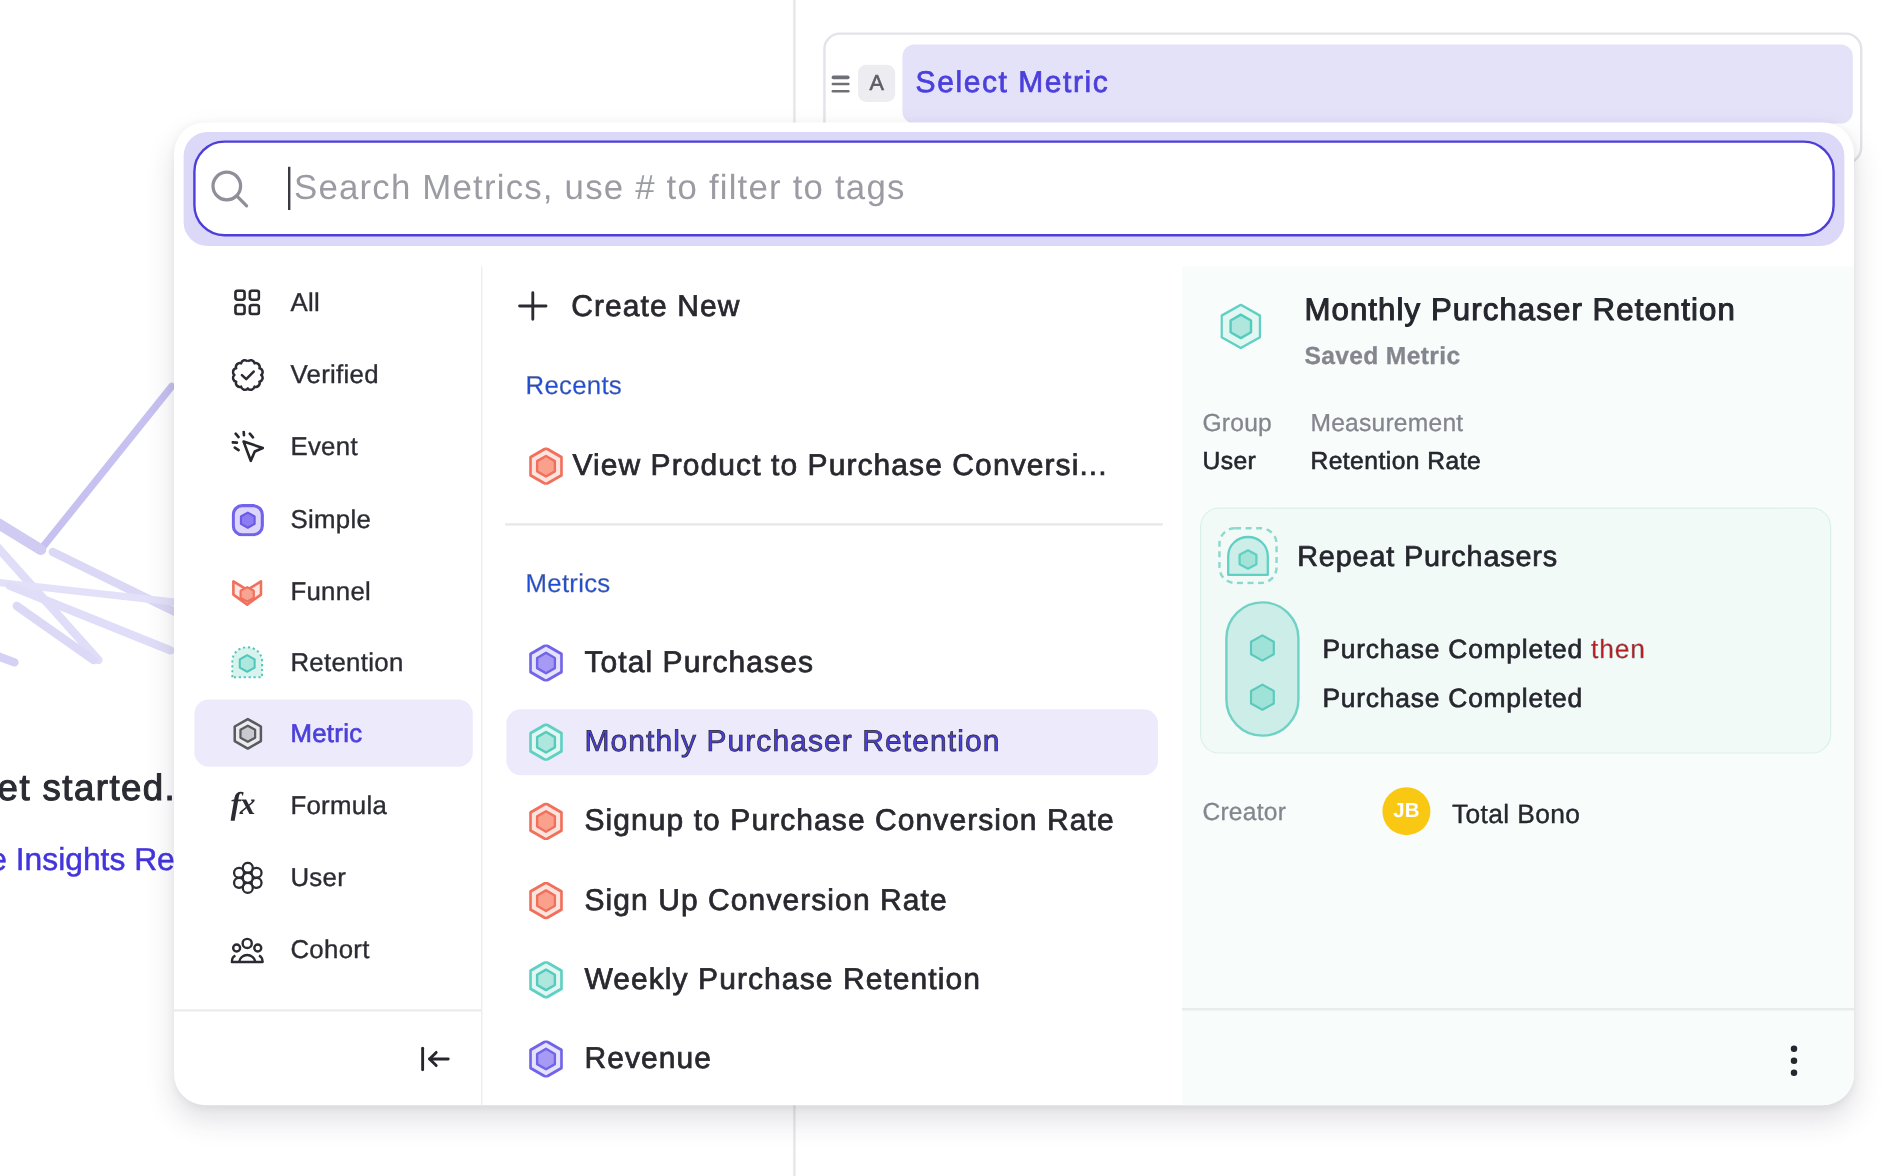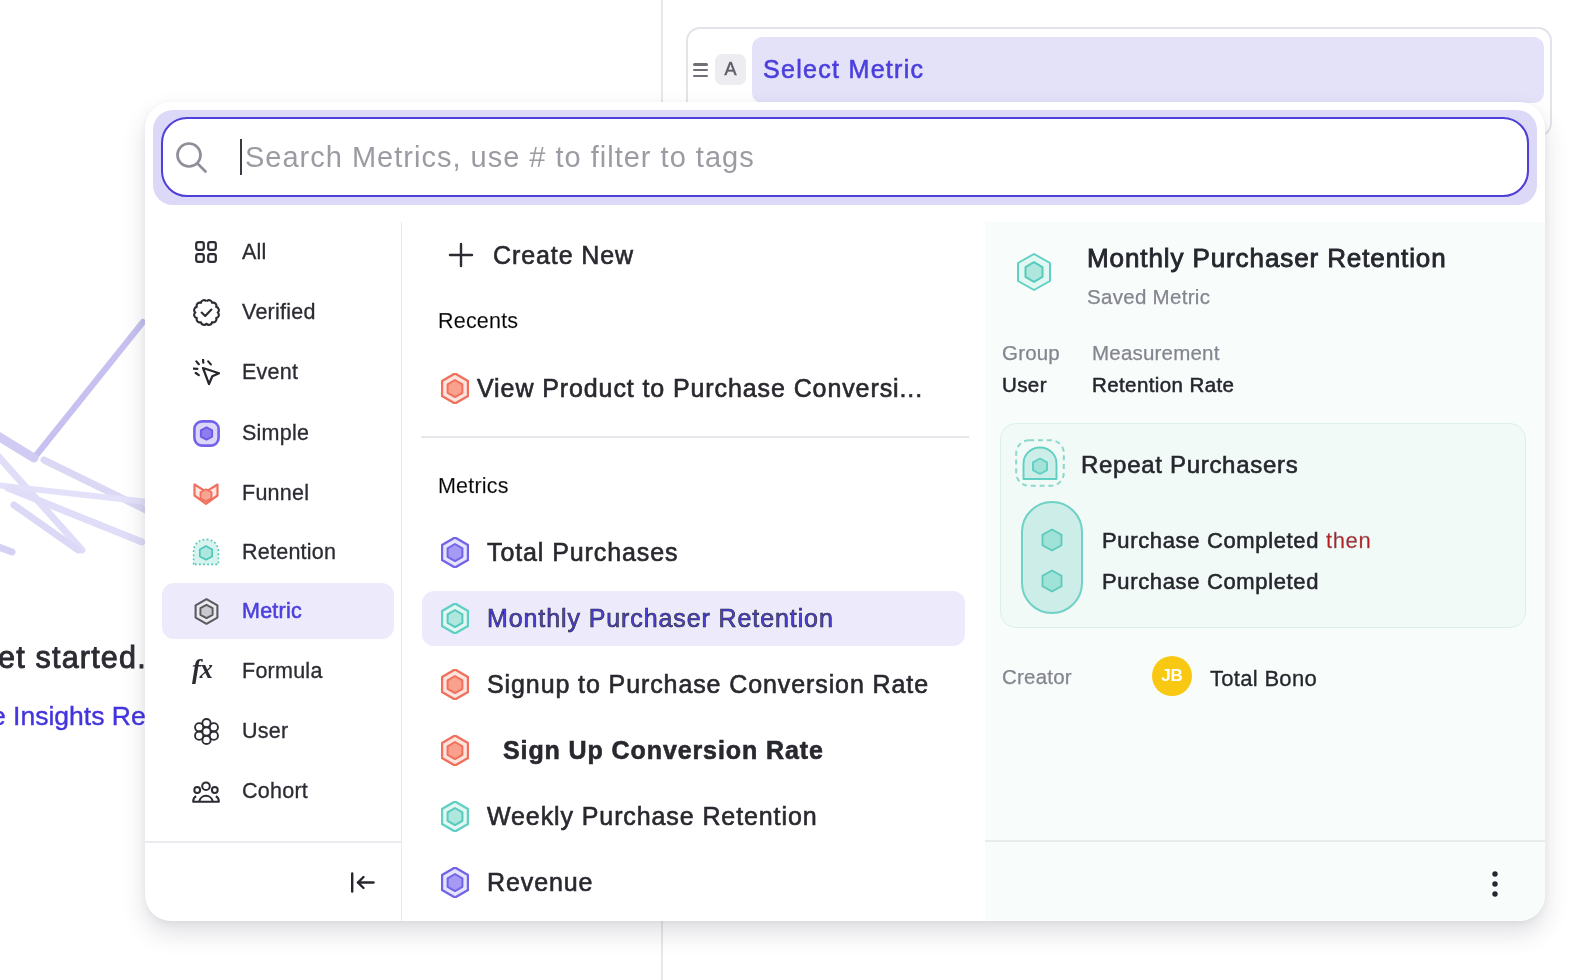--- a/index.html
+++ b/index.html
@@ -35,34 +35,34 @@
   .sideitem { position:absolute; left:17px; width:232px; height:56px; border-radius:12px;
      display:flex; align-items:center; }
   .sideitem .ic { width:28px; margin-left:30px; display:flex; justify-content:center; align-items:center;}
   .sideitem .lb { margin-left:22px; font-size:21.5px; font-weight:400; -webkit-text-stroke:0.3px #2b2b33; color:#2b2b33; letter-spacing:.25px;}
   .sideitem.sel { background:#edebfb; }
   .sideitem.sel .lb { color:#4b3fdc; -webkit-text-stroke:0.55px #4b3fdc; }
   .sbdivider { position:absolute; left:0; top:619px; width:256px; height:1.5px; background:#ececf0; }
 
   .middle { position:absolute; left:258px; top:0; width:727px; height:699px; }
   .mrow { position:absolute; display:flex; align-items:center; }
-  .mlabel { font-size:21.5px; font-weight:400; -webkit-text-stroke:0.25px #85858f; color:#000000; letter-spacing:.2px;}
+  .mlabel { font-size:21.5px; font-weight:400; -webkit-text-stroke:0.25px #85858f; color:#1d4ed8; letter-spacing:.2px;}
   .mtext { font-size:25px; font-weight:400; -webkit-text-stroke:0.6px #28282f; color:#28282f; letter-spacing:.9px;}
   .mdivider { position:absolute; left:18px; top:214px; width:548px; height:1.5px; background:#e8e8ec; }
   .selrow { position:absolute; left:19px; top:369px; width:543px; height:55px; background:#edebfb; border-radius:12px; }
 
   .right { position:absolute; left:840px; top:0; width:560px; height:699px; background:#f8fcfa;
      border-radius:0 0 26px 0; }
   .rdivider { position:absolute; left:0; top:618px; width:560px; height:1.5px; background:#e8ecea; }
   .rcard { position:absolute; left:15px; top:201px; width:526px; height:205px; background:#f2faf7;
      border:1.5px solid #dcf0ea; border-radius:16px; }
   .capsule { position:absolute; left:20px; top:77px; width:62px; height:113px; background:#cdeee8;
      border:2px solid #6fd2c5; border-radius:32px; }
   .rtitle { position:absolute; left:102px; top:21px; font-size:26px; font-weight:400; -webkit-text-stroke:0.85px #26262e; color:#26262e; letter-spacing:.9px;}
-  .rsub { position:absolute; left:102px; top:63px; font-size:20.5px; color:#85858f; -webkit-text-stroke:0.25px #85858f; letter-spacing:.3px;}
+  .rsub { position:absolute; left:102px; top:63px; font-size:20.5px; color:#85858f; -webkit-text-stroke:0.25px #85858f; letter-spacing:.3px;font-weight:bold;}
   .rlab { font-size:20.5px; color:#85858f; font-weight:400; -webkit-text-stroke:0.25px #85858f; letter-spacing:.2px;}
   .rval { font-size:20.5px; color:#26262e; font-weight:400; -webkit-text-stroke:0.5px #26262e; letter-spacing:.4px;}
   .gray { color:#b91c1c; font-weight:400;}
 </style>
 </head>
 <body>
 <div id="page">
   <div class="vline"></div>
   <svg class="abs" style="left:0;top:300px" width="170" height="280" fill="none" stroke-linecap="round">
     <path d="M34,158 L143,22" stroke="#c6c1f0" stroke-width="6"></path>
@@ -203,21 +203,21 @@
         <div class="sbdivider"></div>
         <svg class="abs" style="left:205px;top:650px" width="25" height="21" viewBox="0 0 25 21" fill="none" stroke="#26262e" stroke-width="2.4" stroke-linecap="round" stroke-linejoin="round">
             <path d="M2.2,1.5 L2.2,19.5"></path>
             <path d="M23.5,10.5 L8,10.5"></path>
             <path d="M13.5,5 L8,10.5 L13.5,16"></path>
           </svg>
       </div>
       <div class="middle" id="middle">
         <div class="mdivider"></div>
         <div class="selrow"></div>
-        <div class="mrow" style="left:45px;top:5px;height:56px;">
+        <div class="mrow" style="left:28px;top:5px;height:56px;">
           <svg width="26" height="26" viewBox="0 0 26 26" fill="none" stroke="#2b2b33" stroke-width="2.4" stroke-linecap="round">
               <path d="M13,2 L13,24 M2,13 L24,13"></path>
             </svg>
           <span class="mtext" style="margin-left:19px;">Create New</span>
         </div>
         <div class="mrow" style="left:35px;top:85px;height:28px;">
             <span class="mlabel">Recents</span>
           </div>
         <div class="mrow" style="left:38px;top:138px;height:56px;">
           <svg width="28" height="31" viewBox="0 0 28 31" fill="none">
@@ -248,21 +248,21 @@
               <path d="M14.0,0.5 L27.0,8.0 L27.0,23.0 L14.0,30.5 L1.0,23.0 L1.0,8.0 Z" fill="#fce4de" stroke="#f1705c" stroke-width="2.4" stroke-linejoin="round"></path>
               <path d="M14.0,7.0 L21.4,11.3 L21.4,19.8 L14.0,24.1 L6.6,19.8 L6.6,11.3 Z" fill="#f9a18d" stroke="#f1705c" stroke-width="2" stroke-linejoin="round"></path>
             </svg>
           <span class="mtext" style="margin-left:18px;">Signup to Purchase Conversion Rate</span>
         </div>
         <div class="mrow" style="left:38px;top:500px;height:56px;">
           <svg width="28" height="31" viewBox="0 0 28 31" fill="none">
               <path d="M14.0,0.5 L27.0,8.0 L27.0,23.0 L14.0,30.5 L1.0,23.0 L1.0,8.0 Z" fill="#fce4de" stroke="#f1705c" stroke-width="2.4" stroke-linejoin="round"></path>
               <path d="M14.0,7.0 L21.4,11.3 L21.4,19.8 L14.0,24.1 L6.6,19.8 L6.6,11.3 Z" fill="#f9a18d" stroke="#f1705c" stroke-width="2" stroke-linejoin="round"></path>
             </svg>
-          <span class="mtext" style="margin-left:34px;font-weight:bold;">Sign Up Conversion Rate</span>
+          <span class="mtext" style="margin-left:18px;">Sign Up Conversion Rate</span>
         </div>
         <div class="mrow" style="left:38px;top:566px;height:56px;">
           <svg width="28" height="31" viewBox="0 0 28 31" fill="none">
               <path d="M14.0,0.5 L27.0,8.0 L27.0,23.0 L14.0,30.5 L1.0,23.0 L1.0,8.0 Z" fill="#e2f6f2" stroke="#5fd0c3" stroke-width="2.4" stroke-linejoin="round"></path>
               <path d="M14.0,7.0 L21.4,11.3 L21.4,19.8 L14.0,24.1 L6.6,19.8 L6.6,11.3 Z" fill="#afe7de" stroke="#55cbbd" stroke-width="2" stroke-linejoin="round"></path>
             </svg>
           <span class="mtext" style="margin-left:18px;">Weekly Purchase Retention</span>
         </div>
         <div class="mrow" style="left:38px;top:632px;height:56px;">
           <svg width="28" height="31" viewBox="0 0 28 31" fill="none">

